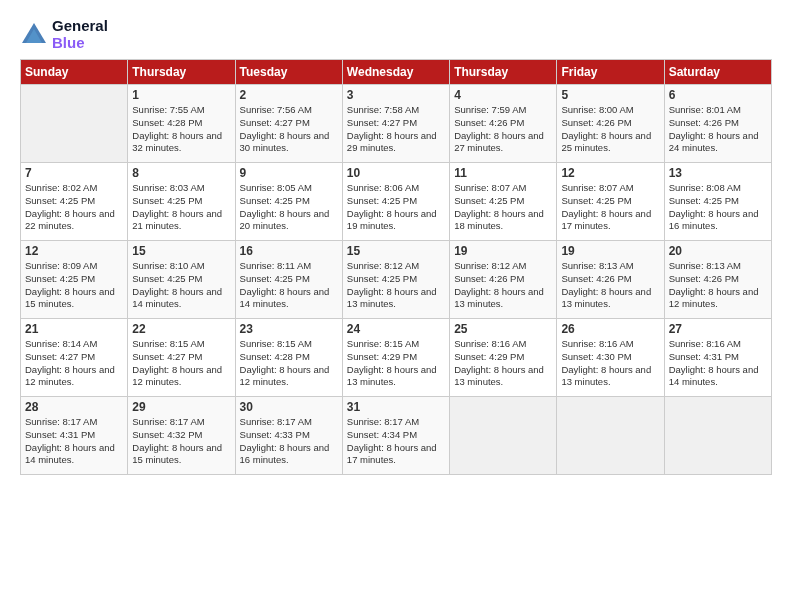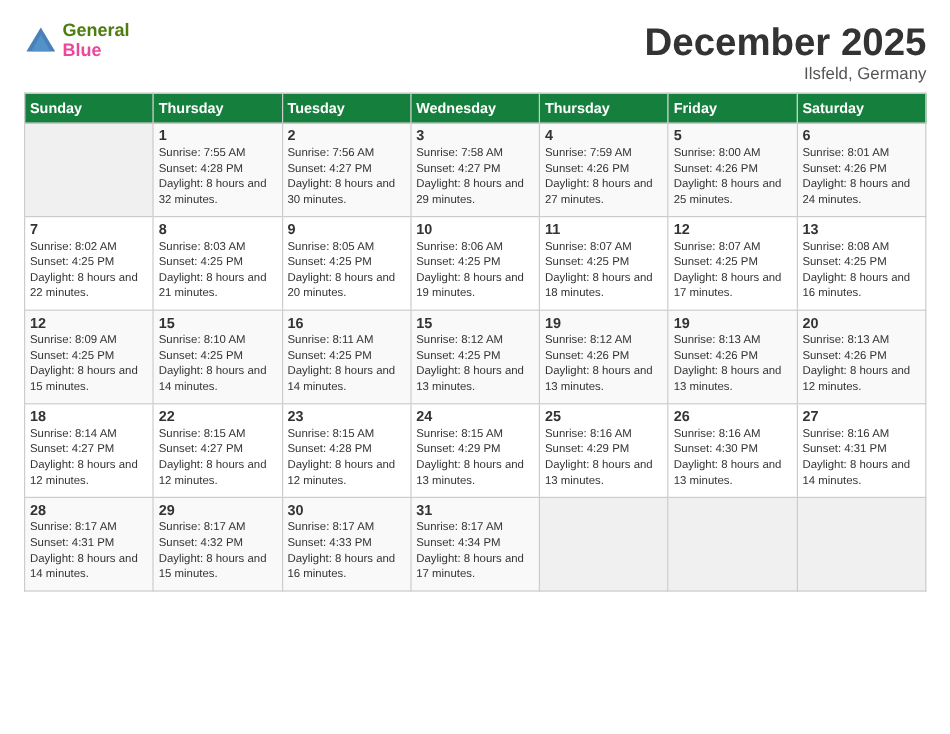--- a/index.html
+++ b/index.html
@@ -28,26 +28,26 @@
       gap: 4px;
     }
     .logo-text {
       display: flex;
       flex-direction: column;
       line-height: 1.1;
     }
     .logo-general {
       font-size: 15px;
       font-weight: bold;
-      color: #4d7c0f;
+      color: #0f172a;
     }
     .logo-blue {
       font-size: 15px;
       font-weight: bold;
-      color: #ec4899;
+      color: #8b5cf6;
     }
     .logo-icon {
       width: 28px;
       height: 28px;
     }
     .title-block {
       text-align: right;
     }
     .month-title {
       font-size: 32px;
@@ -58,21 +58,21 @@
     .location {
       font-size: 14px;
       color: #555;
     }
     .calendar {
       width: 100%;
       border-collapse: collapse;
       table-layout: fixed;
     }
     .calendar thead tr th {
-      background-color: #15803d;
+      background-color: #b91c1c;
       color: #fff;
       font-size: 12px;
       font-weight: bold;
       padding: 5px 4px;
       text-align: left;
       border: 1px solid #ccc;
     }
     .calendar tbody tr td {
       border: 1px solid #ccc;
       vertical-align: top;
@@ -110,24 +110,20 @@
     <div class="logo">
       <svg class="logo-icon" viewBox="0 0 28 28" xmlns="http://www.w3.org/2000/svg">
         <polygon points="14,2 26,22 2,22" fill="#2a6aad" opacity="0.85"></polygon>
         <polygon points="14,8 22,22 6,22" fill="#5a9fd4" opacity="0.6"></polygon>
       </svg>
       <div class="logo-text">
         <span class="logo-general">General</span>
         <span class="logo-blue">Blue</span>
       </div>
     </div>
-    <div class="title-block">
-      <div class="month-title">December 2025</div>
-      <div class="location">Ilsfeld, Germany</div>
-    </div>
   </div>
 
   <table class="calendar">
     <thead>
       <tr>
       <th>Sunday</th>
           <th>Thursday</th>
           <th>Tuesday</th>
           <th>Wednesday</th>
           <th>Thursday</th>
@@ -157,21 +153,21 @@
         <tr>
           <td><span class="day-number">12</span><span class="day-info">Sunrise: 8:09 AM<br>Sunset: 4:25 PM<br>Daylight: 8 hours and 15 minutes.</span></td>
           <td><span class="day-number">15</span><span class="day-info">Sunrise: 8:10 AM<br>Sunset: 4:25 PM<br>Daylight: 8 hours and 14 minutes.</span></td>
           <td><span class="day-number">16</span><span class="day-info">Sunrise: 8:11 AM<br>Sunset: 4:25 PM<br>Daylight: 8 hours and 14 minutes.</span></td>
           <td><span class="day-number">15</span><span class="day-info">Sunrise: 8:12 AM<br>Sunset: 4:25 PM<br>Daylight: 8 hours and 13 minutes.</span></td>
           <td><span class="day-number">19</span><span class="day-info">Sunrise: 8:12 AM<br>Sunset: 4:26 PM<br>Daylight: 8 hours and 13 minutes.</span></td>
           <td><span class="day-number">19</span><span class="day-info">Sunrise: 8:13 AM<br>Sunset: 4:26 PM<br>Daylight: 8 hours and 13 minutes.</span></td>
           <td><span class="day-number">20</span><span class="day-info">Sunrise: 8:13 AM<br>Sunset: 4:26 PM<br>Daylight: 8 hours and 12 minutes.</span></td>
         </tr>
         <tr>
-          <td><span class="day-number">18</span><span class="day-info">Sunrise: 8:14 AM<br>Sunset: 4:27 PM<br>Daylight: 8 hours and 12 minutes.</span></td>
+          <td><span class="day-number">21</span><span class="day-info">Sunrise: 8:14 AM<br>Sunset: 4:27 PM<br>Daylight: 8 hours and 12 minutes.</span></td>
           <td><span class="day-number">22</span><span class="day-info">Sunrise: 8:15 AM<br>Sunset: 4:27 PM<br>Daylight: 8 hours and 12 minutes.</span></td>
           <td><span class="day-number">23</span><span class="day-info">Sunrise: 8:15 AM<br>Sunset: 4:28 PM<br>Daylight: 8 hours and 12 minutes.</span></td>
           <td><span class="day-number">24</span><span class="day-info">Sunrise: 8:15 AM<br>Sunset: 4:29 PM<br>Daylight: 8 hours and 13 minutes.</span></td>
           <td><span class="day-number">25</span><span class="day-info">Sunrise: 8:16 AM<br>Sunset: 4:29 PM<br>Daylight: 8 hours and 13 minutes.</span></td>
           <td><span class="day-number">26</span><span class="day-info">Sunrise: 8:16 AM<br>Sunset: 4:30 PM<br>Daylight: 8 hours and 13 minutes.</span></td>
           <td><span class="day-number">27</span><span class="day-info">Sunrise: 8:16 AM<br>Sunset: 4:31 PM<br>Daylight: 8 hours and 14 minutes.</span></td>
         </tr>
         <tr>
           <td><span class="day-number">28</span><span class="day-info">Sunrise: 8:17 AM<br>Sunset: 4:31 PM<br>Daylight: 8 hours and 14 minutes.</span></td>
           <td><span class="day-number">29</span><span class="day-info">Sunrise: 8:17 AM<br>Sunset: 4:32 PM<br>Daylight: 8 hours and 15 minutes.</span></td>

